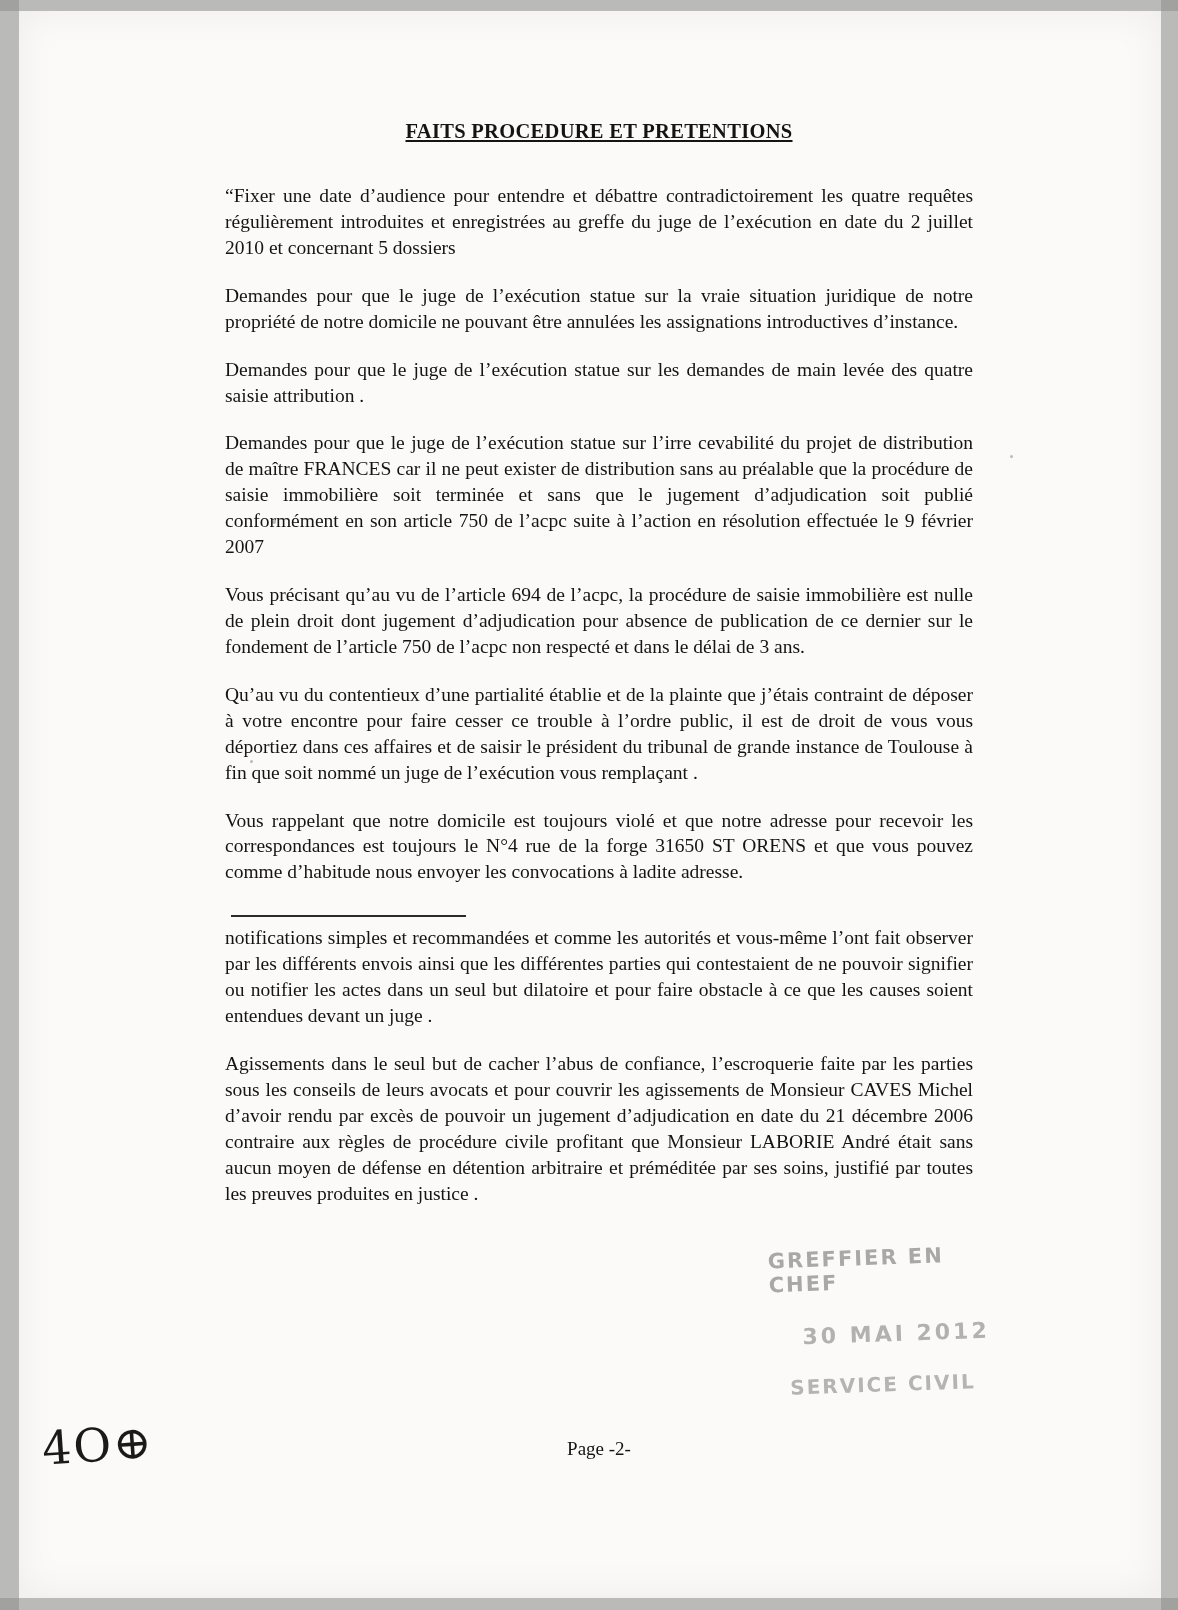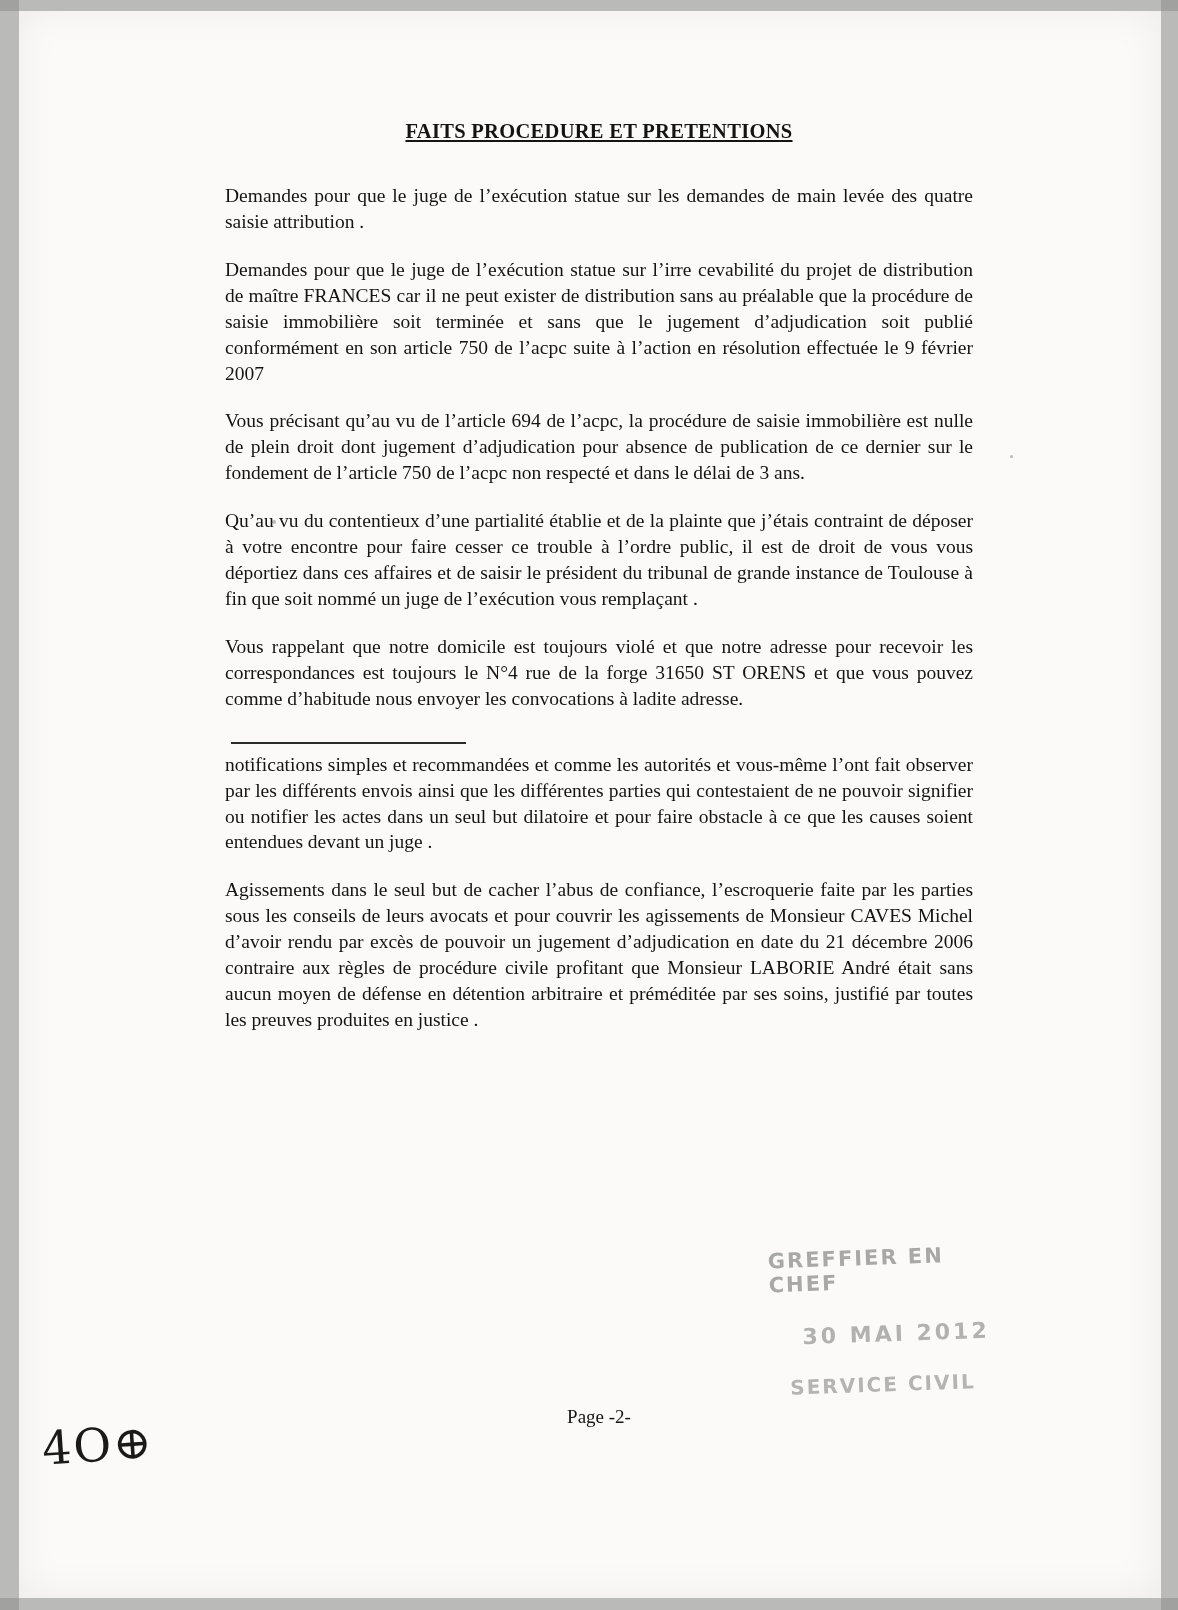--- a/index.html
+++ b/index.html
@@ -56,21 +56,21 @@
     margin: 0 0 22px 0;
     font-size: 19.5px;
     line-height: 1.33;
     text-align: justify;
     text-indent: 0;
   }
 
   .page-number {
     position: absolute;
     left: 0;
-    top: 1286px;
+    top: 1318px;
     width: 748px;
     text-align: center;
     font-size: 19px;
   }
 
   
   .handwritten {
     position: absolute;
     left: 42px;
     top: 1418px;
@@ -142,21 +142,23 @@
 
   <div class="speck" style="left:272px;top:520px;width:4px;height:4px;"></div>
   <div class="speck" style="left:250px;top:760px;width:3px;height:3px;"></div>
   <div class="speck" style="left:1010px;top:455px;width:3px;height:3px;"></div>
 
   <div class="doc-body">
 
     <h1 class="doc-title">FAITS PROCEDURE ET PRETENTIONS</h1>
 
 
+    <p class="para">“Fixer une date d’audience pour entendre et débattre contradictoirement les quatre requêtes régulièrement introduites et enregistrées au greffe du juge de l’exécution en date du 2 juillet 2010 et concernant 5 dossiers</p>
 
+    <p class="para">Demandes pour que le juge de l’exécution statue sur la vraie situation juridique de notre propriété de notre domicile ne pouvant être annulées les assignations introductives d’instance.</p>
 
     <p class="para">Demandes pour que le juge de l’exécution statue sur les demandes de main levée des quatre saisie attribution .</p>
 
     <p class="para">Demandes pour que le juge de l’exécution statue sur l’irre cevabilité du projet de distribution de maître FRANCES car il ne peut exister de distribution sans au préalable que la procédure de saisie immobilière soit terminée et sans que le jugement d’adjudication soit publié  conformément en son article 750 de l’acpc suite à l’action en résolution effectuée le 9 février 2007</p>
 
     <p class="para">Vous précisant qu’au vu de l’article 694 de l’acpc, la procédure de saisie immobilière est nulle de plein droit dont jugement d’adjudication pour absence de publication de ce dernier sur le fondement de l’article 750 de l’acpc non respecté et dans le délai de 3 ans.</p>
 
     <p class="para">Qu’au vu du contentieux d’une partialité établie et de la plainte que j’étais contraint de déposer à votre encontre pour faire cesser ce trouble à l’ordre public, il est de droit de vous vous déportiez dans ces affaires  et de saisir le président du tribunal de grande instance de Toulouse à fin que soit nommé un juge de l’exécution vous remplaçant .</p>
 
     <p class="para">Vous rappelant que notre domicile est toujours violé et que notre adresse pour recevoir les correspondances est toujours le N°4 rue de la forge 31650 ST ORENS et que vous pouvez comme d’habitude nous envoyer les convocations à ladite adresse.</p>

